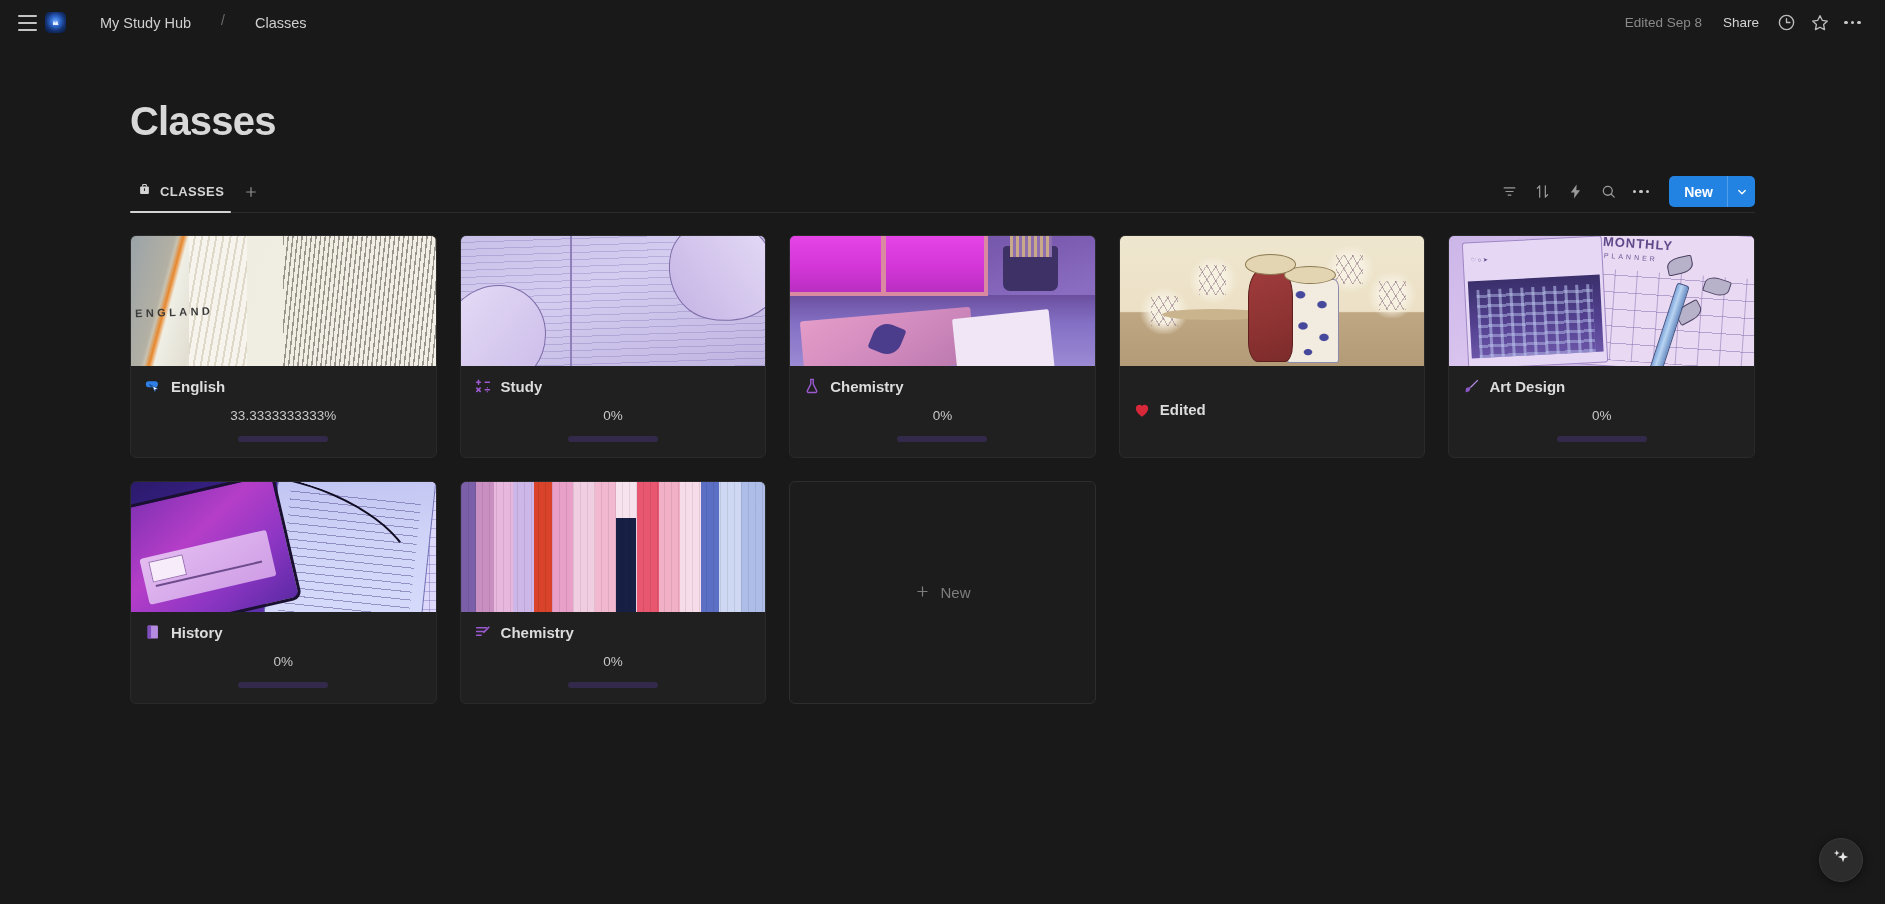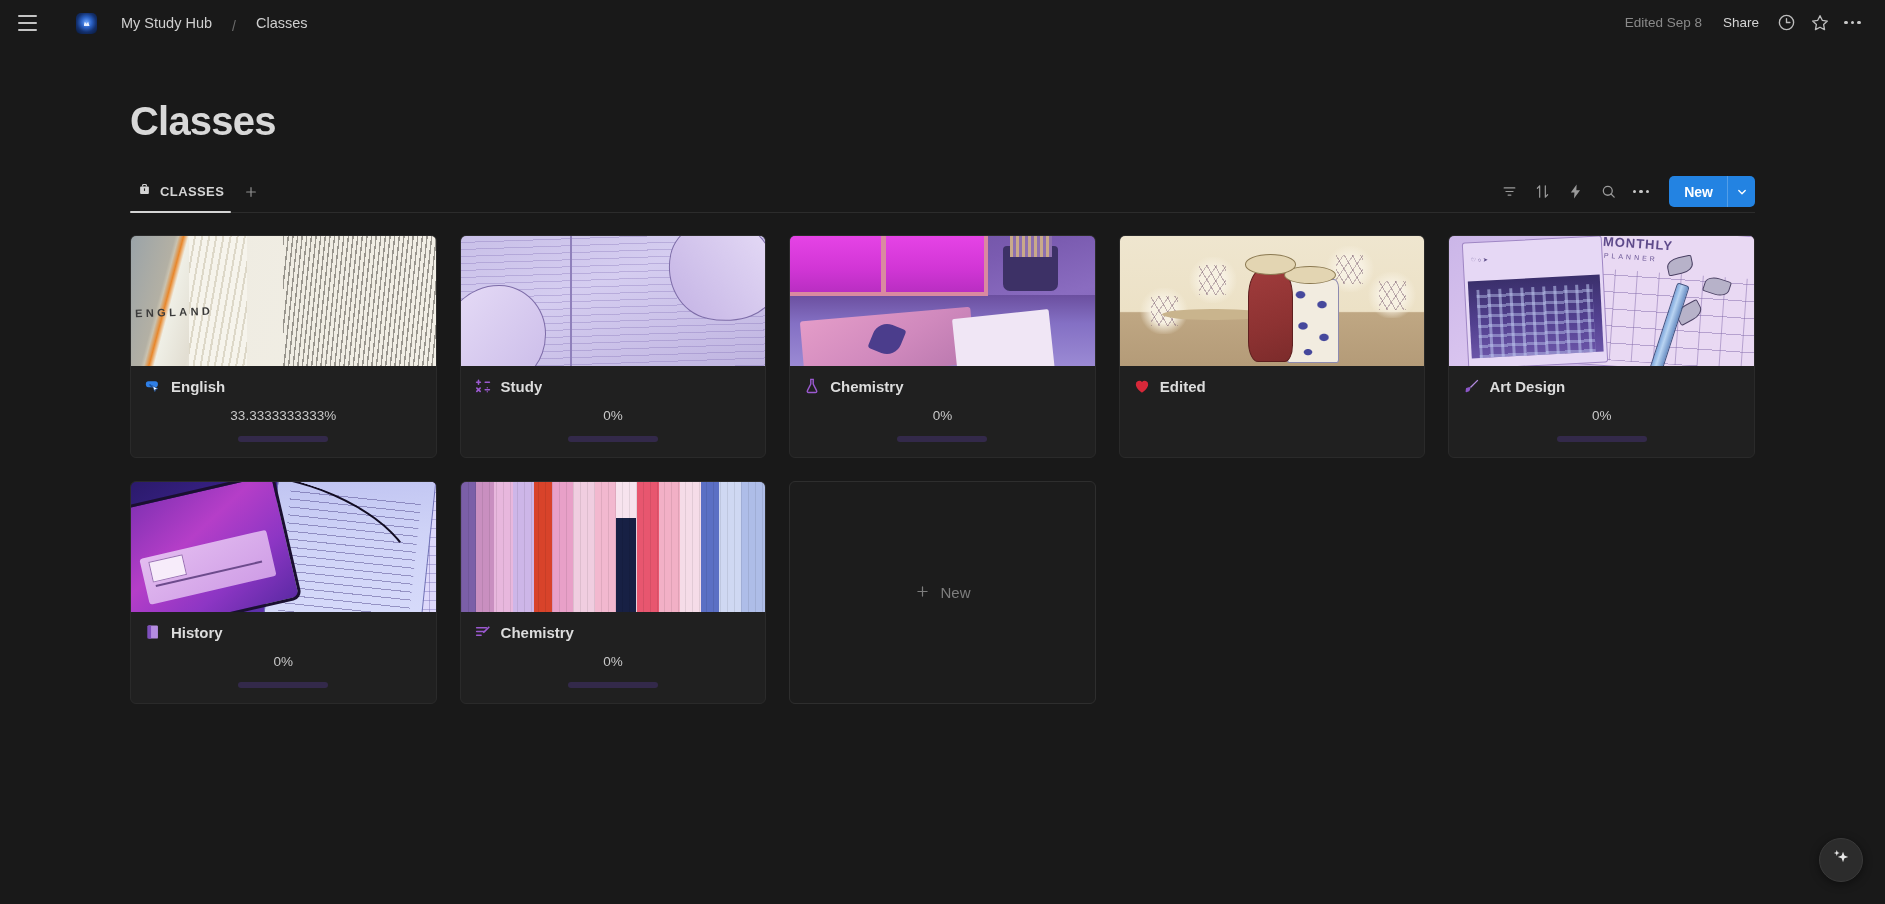--- a/index.html
+++ b/index.html
@@ -43,23 +43,23 @@
   .hamburger span {
     display: block;
     width: 19px;
     height: 2px;
     background: #c4c4c4;
     border-radius: 1px;
   }
 
   .breadcrumb {
     display: flex;
-    align-items: flex-end;
-    margin-left: 32px;
-    gap: 10px;
+    align-items: flex-start;
+    margin-left: 1px;
+    gap: 20px;
     flex: 0 0 auto;
   }
 
   .crumb-icon {
     width: 21px;
     height: 21px;
     border-radius: 5px;
     background:
       radial-gradient(circle at 50% 45%, #6fa8ff 0%, #2b61c4 34%, #13306e 62%, #081633 100%);
     display: inline-flex;
@@ -283,20 +283,21 @@
     overflow: hidden;
     background: #2a2a33;
   }
 
   .card-body {
     padding: 11px 13px 15px 13px;
     display: flex;
     flex-direction: column;
     gap: 13px;
     flex: 1;
+    justify-content: center;
   }
 
   .card-title-row {
     display: flex;
     align-items: center;
     gap: 9px;
   }
 
   .card-emoji {
     width: 18px;

